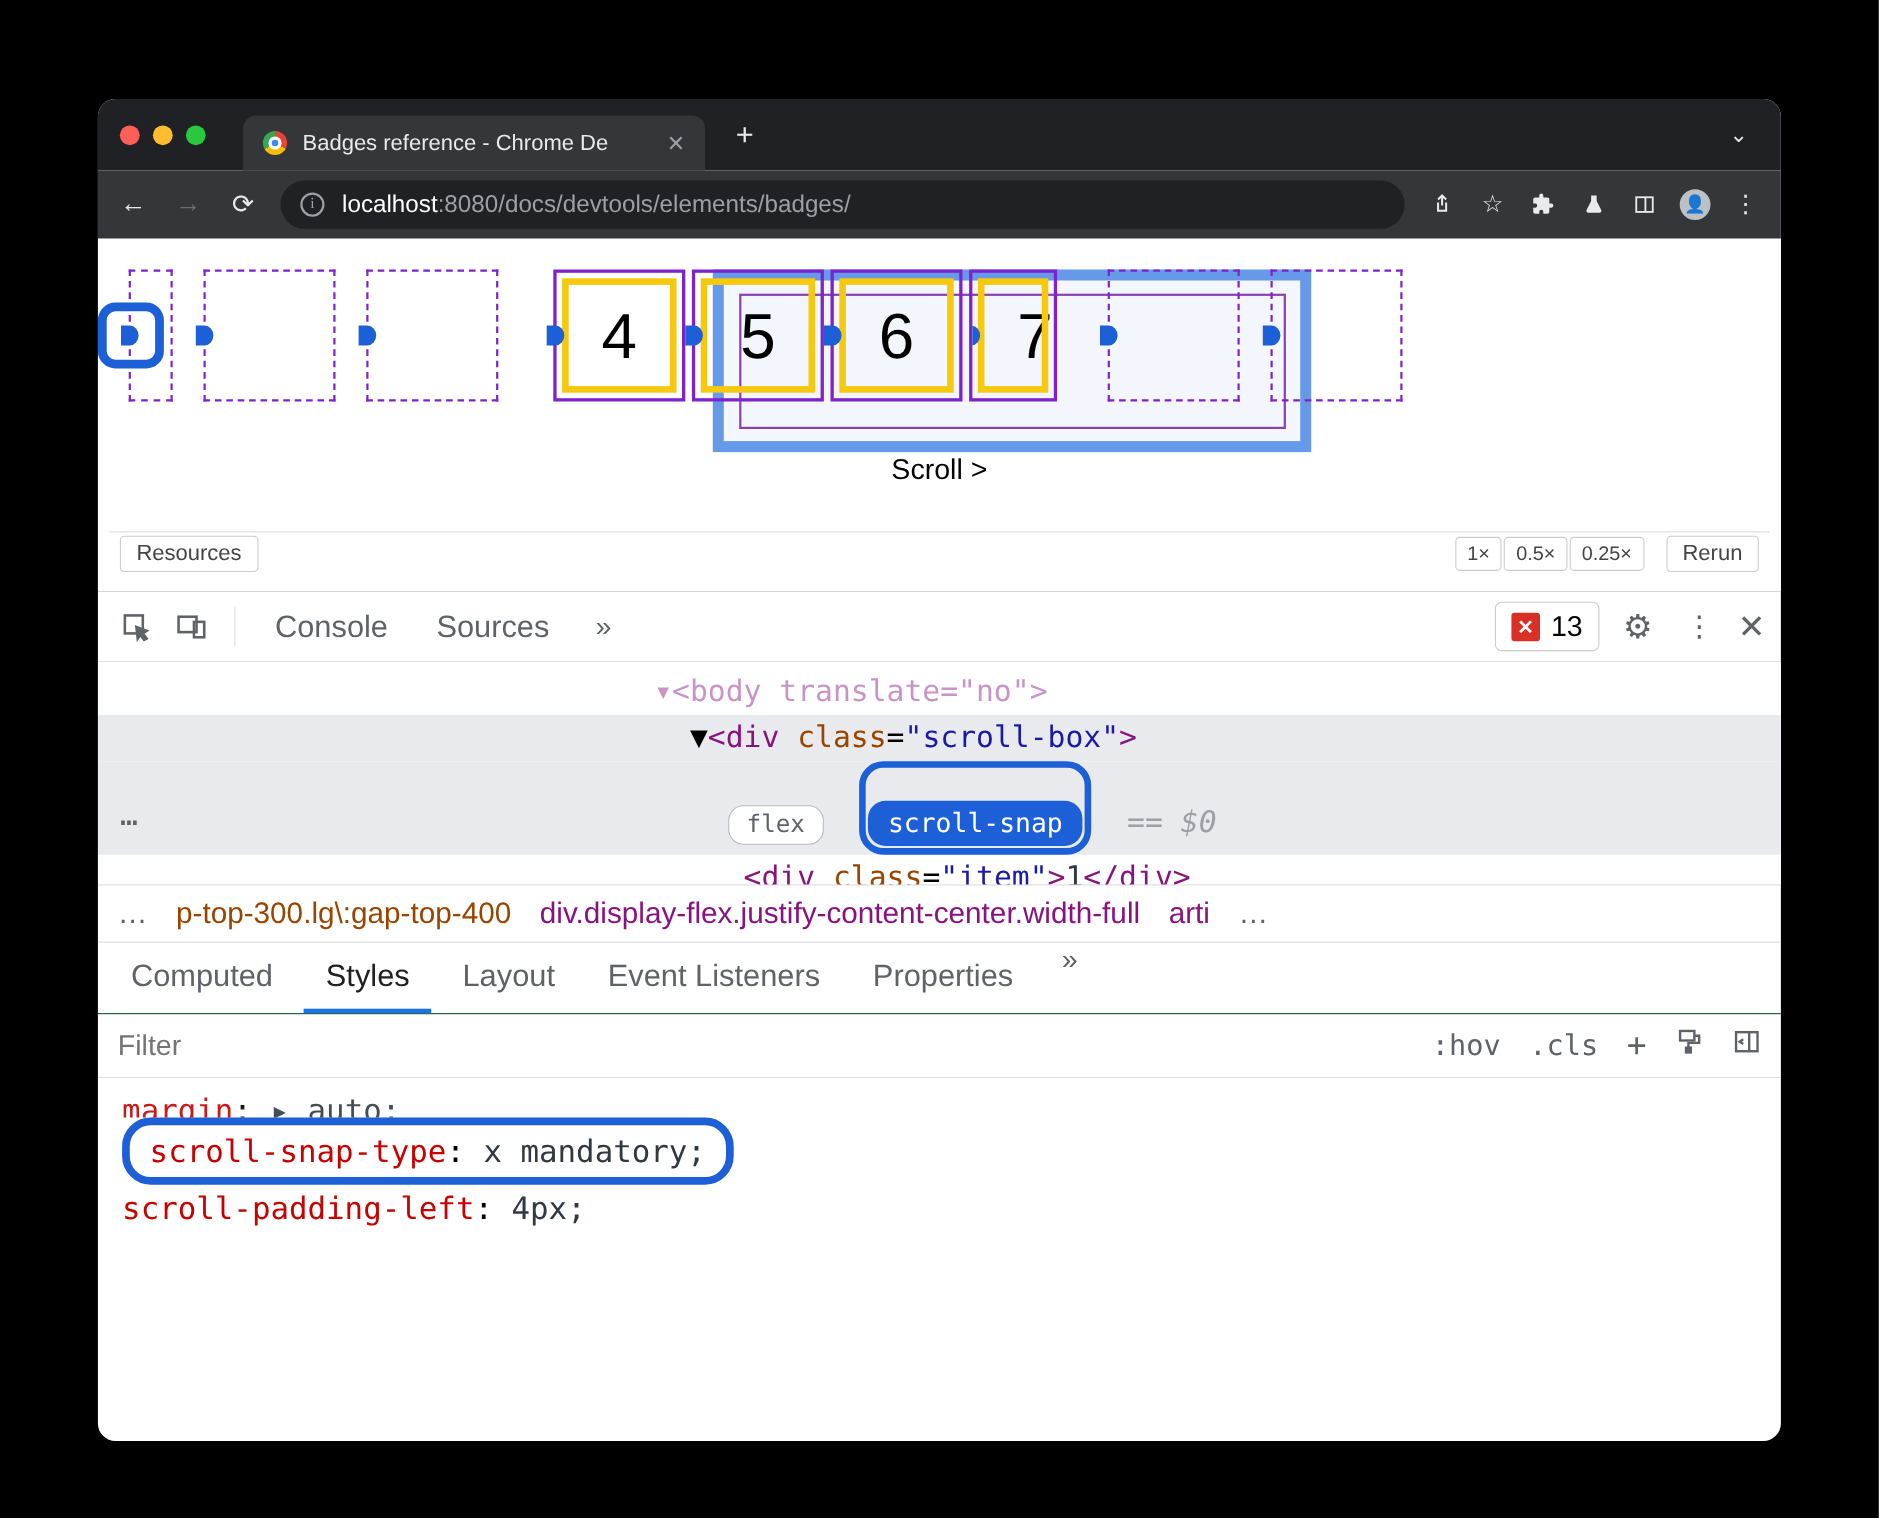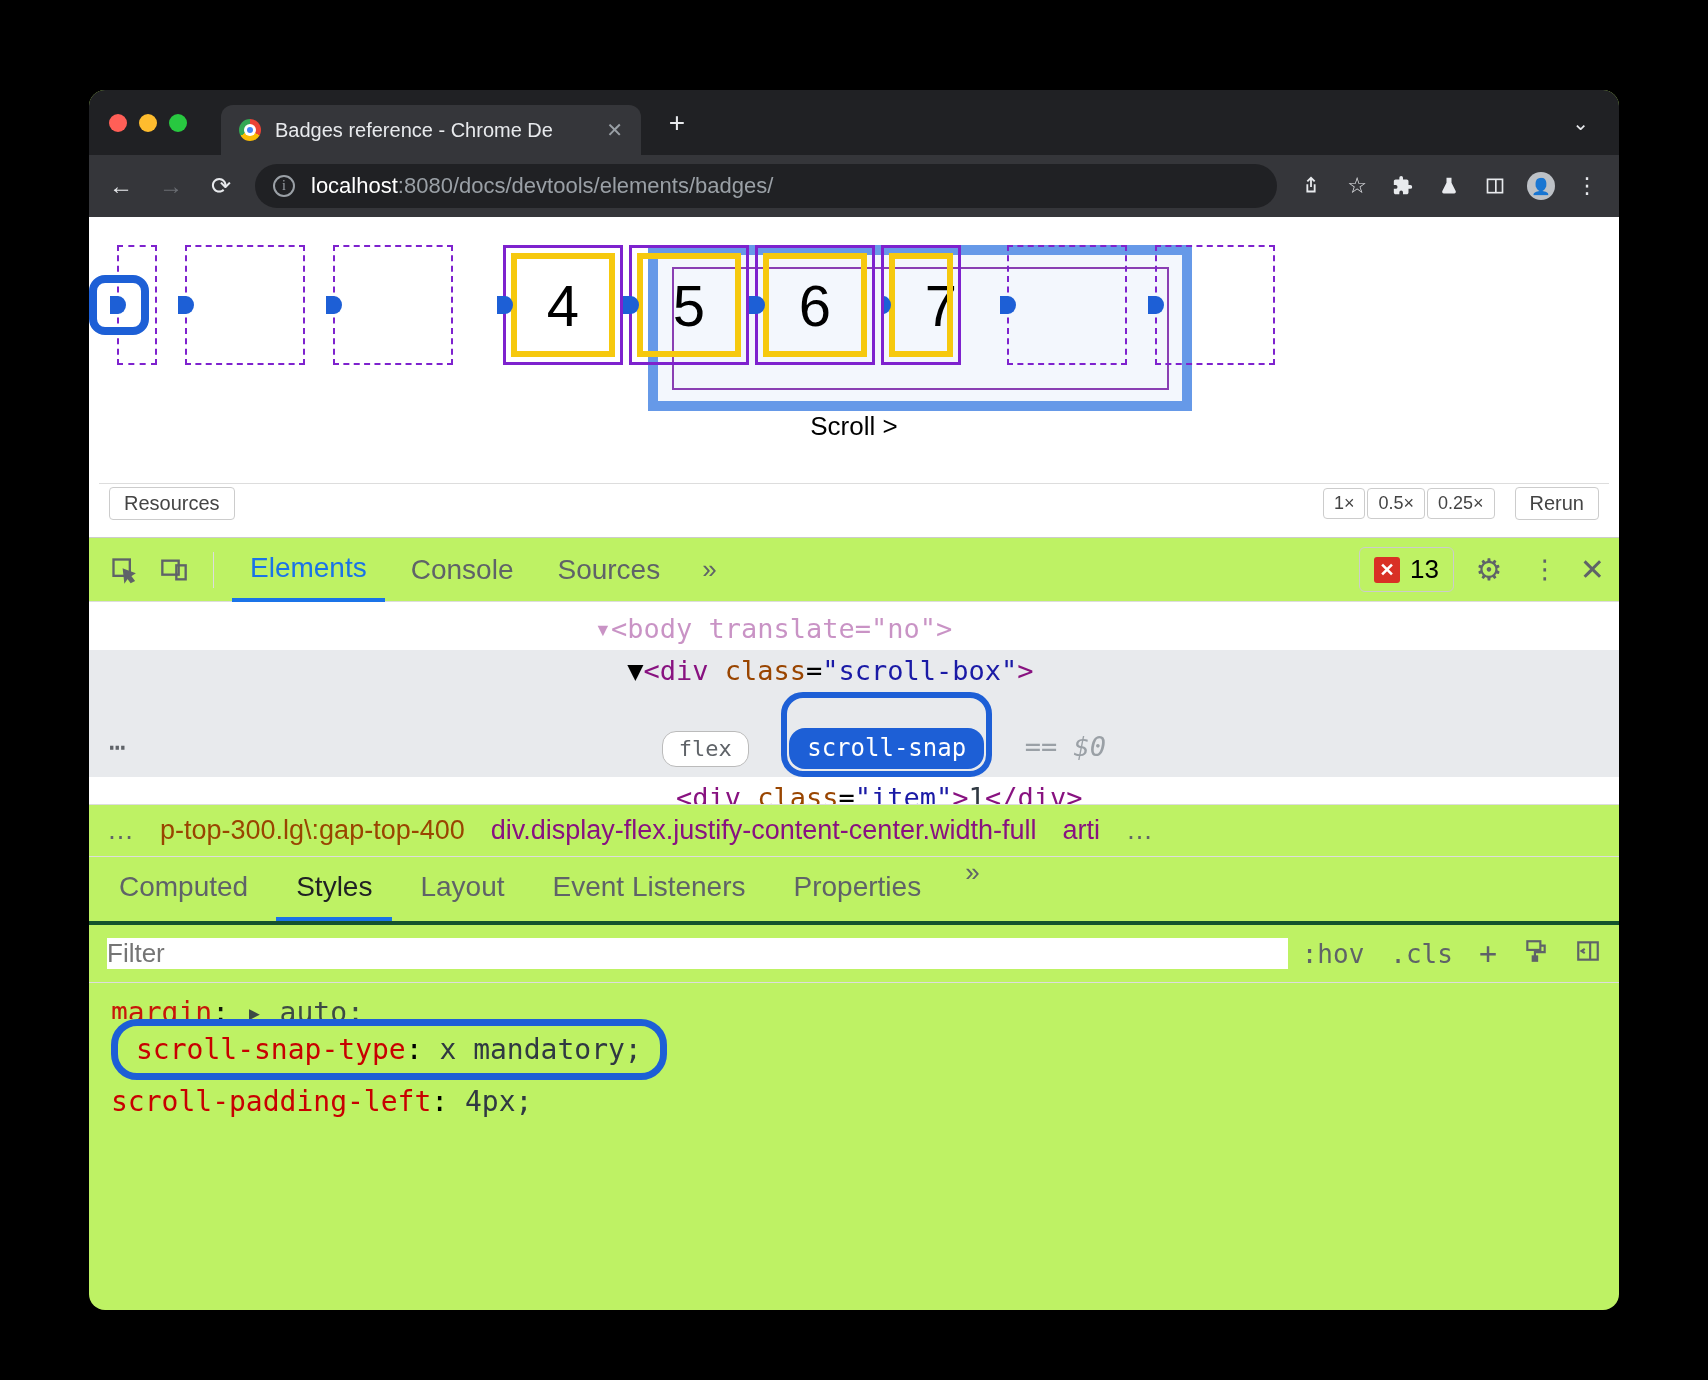--- a/index.html
+++ b/index.html
@@ -1,17 +1,17 @@
 <!DOCTYPE html>
 <html><head>
 <meta charset="utf-8">
 <style>
   * { margin:0; padding:0; box-sizing:border-box; }
   body { background:#000; font-family:-apple-system,BlinkMacSystemFont,"Segoe UI",Arial,sans-serif; width:1708px; height:1380px; display:flex; align-items:flex-start; justify-content:center; padding-top:90px; }
-  .window { width:1530px; height:1220px; background:#bef264; border-radius:16px; box-shadow:0 50px 100px rgba(0,0,0,.55); overflow:hidden; position:relative; }
+  .window { width:1530px; height:1220px; background:#ffffff; border-radius:16px; box-shadow:0 50px 100px rgba(0,0,0,.55); overflow:hidden; position:relative; }
 
   
   .tabstrip { background:#202124; height:65px; display:flex; align-items:center; padding:0 14px; gap:6px; }
   .traffic { display:flex; gap:12px; margin-right:28px; margin-left:6px;}
   .dot { width:18px; height:18px; border-radius:50%; }
   .dot.red{background:#ff5f57;} .dot.yellow{background:#febc2e;} .dot.green{background:#28c840;}
   .tab { background:#35363a; color:#e8eaed; border-radius:12px 12px 0 0; height:50px; display:flex; align-items:center; padding:0 18px; gap:14px; min-width:420px; margin-top:15px;}
   .tab .favicon{width:22px;height:22px;border-radius:50%;background:conic-gradient(#ea4335 0 33%,#fbbc05 33% 66%,#34a853 66% 100%);position:relative;}
   .tab .favicon::after{content:"";position:absolute;inset:5px;background:#fff;border-radius:50%;}
   .tab .favicon::before{content:"";position:absolute;inset:8px;background:#4285f4;border-radius:50%;z-index:1;}
@@ -71,21 +71,21 @@
   .dom .ellipsis{color:#5f6368;padding:0 20px;}
   .tag{color:#881280;} .attr{color:#994500;} .val{color:#1a1aa6;} .txt{color:#303942;}
   .badge-pill{display:inline-block;border:1px solid #bbb;border-radius:14px;padding:0 16px;font-size:22px;color:#5f6368;background:#fff;}
   .badge-snap{display:inline-block;background:#1d5fd6;color:#fff;border-radius:16px;padding:2px 18px;font-size:24px;margin-top:28px;}
   .badge-snap-wrap{display:inline-block;border:6px solid #1d5fd6;border-radius:22px;padding:2px;}
   .dollar{color:#9aa0a6;font-style:italic;}
 
   .crumbs{border-top:1px solid #ddd;border-bottom:1px solid #ddd;padding:10px 18px;font-size:27px;display:flex;gap:26px;align-items:center;color:#5f6368;}
   .crumbs .c1{color:#994500;} .crumbs .c2{color:#881280;}
 
-  .styles-tabs{display:flex;gap:8px;padding:0 10px;border-bottom:4px solid #14532d;}
+  .styles-tabs{display:flex;gap:8px;padding:0 10px;border-bottom:1px solid #14532d;}
   .st-tab{font-size:28px;padding:14px 20px;color:#5f6368;}
   .st-tab.active{color:#202124;border-bottom:4px solid #1a73e8;font-weight:500;}
 
   .filter-row{display:flex;align-items:center;border-bottom:1px solid #ddd;height:58px;padding:0 18px;gap:14px;font-size:26px;color:#5f6368;}
   .filter-row input{border:none;outline:none;font-size:26px;flex:1;color:#5f6368;}
   .filter-right{margin-left:auto;display:flex;align-items:center;gap:26px;font-family:monospace;}
 
   .rules{padding:8px 22px;font-family:Menlo,Consolas,monospace;font-size:28px;line-height:1.55;}
   .prop{color:#c80000;} .pval{color:#303942;}
   .hl-rule{display:inline-block;border:7px solid #1d5fd6;border-radius:26px;padding:2px 18px;}
@@ -208,21 +208,20 @@
             <path d="M12 12l8 3-3 2 3 4-2 1-3-4-2 3z" fill="#5f6368"></path>
           </svg>
         </span>
       <span class="dt-ico">
           <svg viewBox="0 0 24 24" stroke="#5f6368" fill="none" stroke-width="2">
             <rect x="2" y="4" width="14" height="12"></rect>
             <rect x="14" y="8" width="8" height="12"></rect>
           </svg>
         </span>
       <span class="dt-sep"></span>
-      <span class="dt-tab active">Elements</span>
       <span class="dt-tab">Console</span>
       <span class="dt-tab">Sources</span>
       <span class="dt-more">»</span>
       <div class="dt-right">
         <span class="dt-error">
             <span class="eico">✕</span>
             <span>13</span>
           </span>
         <span class="dt-ico" style="font-size:30px;">⚙</span>
         <span class="dt-ico" style="font-size:26px;">⋮</span>

